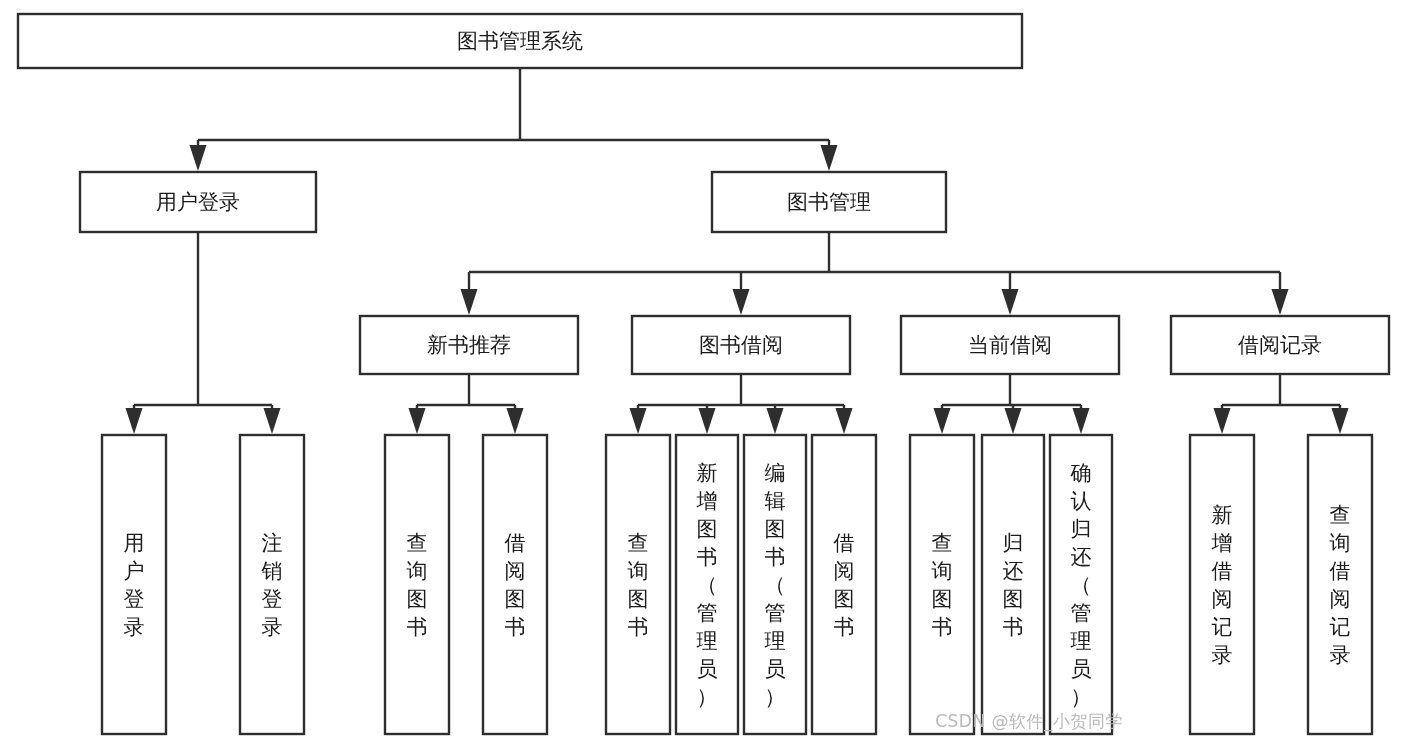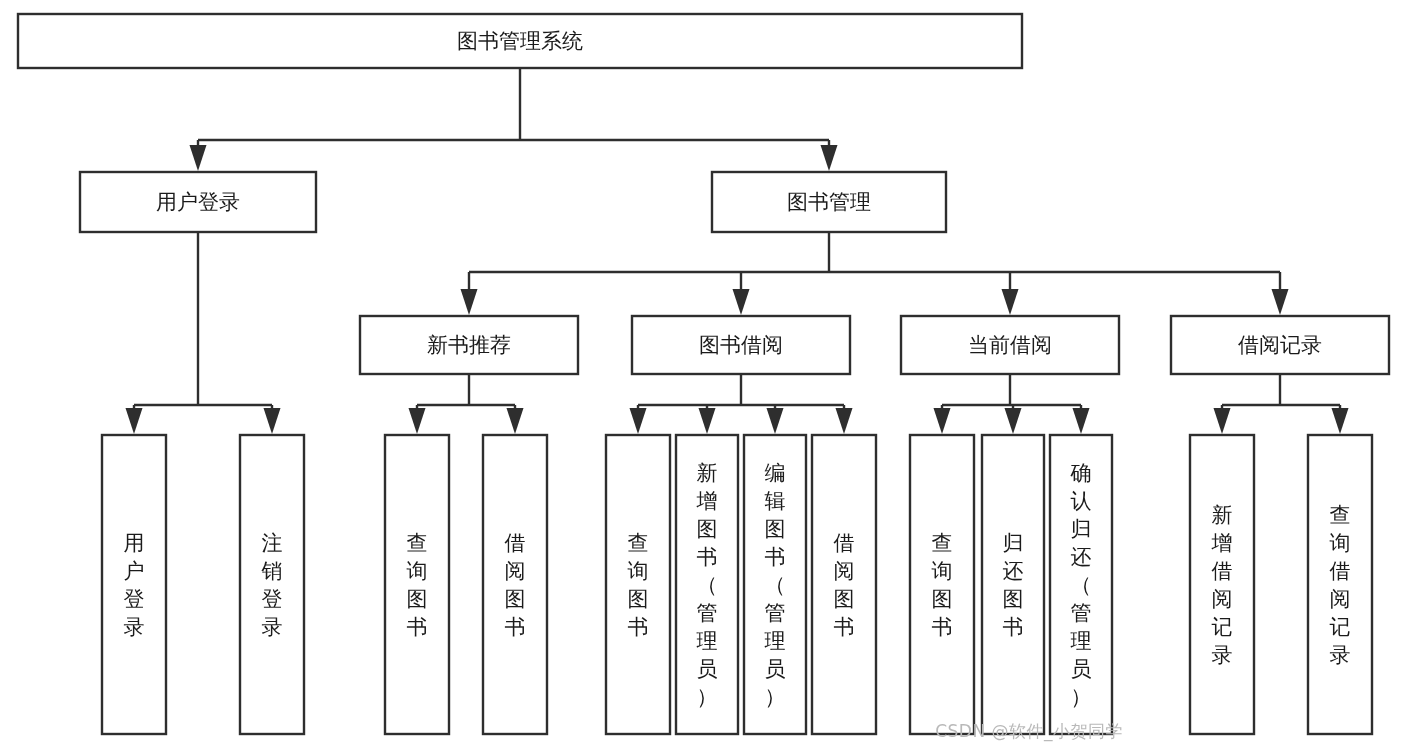--- a/index.html
+++ b/index.html
@@ -50,21 +50,21 @@
     stroke-width: 2.4;
     fill: none;
   }
   .arrow-head {
     fill: #2e2e2e;
     stroke: none;
   }
   .watermark {
     position: absolute;
     right: 8px;
-    bottom: 4px;
+    bottom: 14px;
     font-family: "DejaVu Sans", "Liberation Sans", sans-serif;
     font-size: 17px;
     color: #b9b9b9;
     white-space: nowrap;
     letter-spacing: 0.5px;
     user-select: none;
   }
 </style>
 </head>
 <body>

